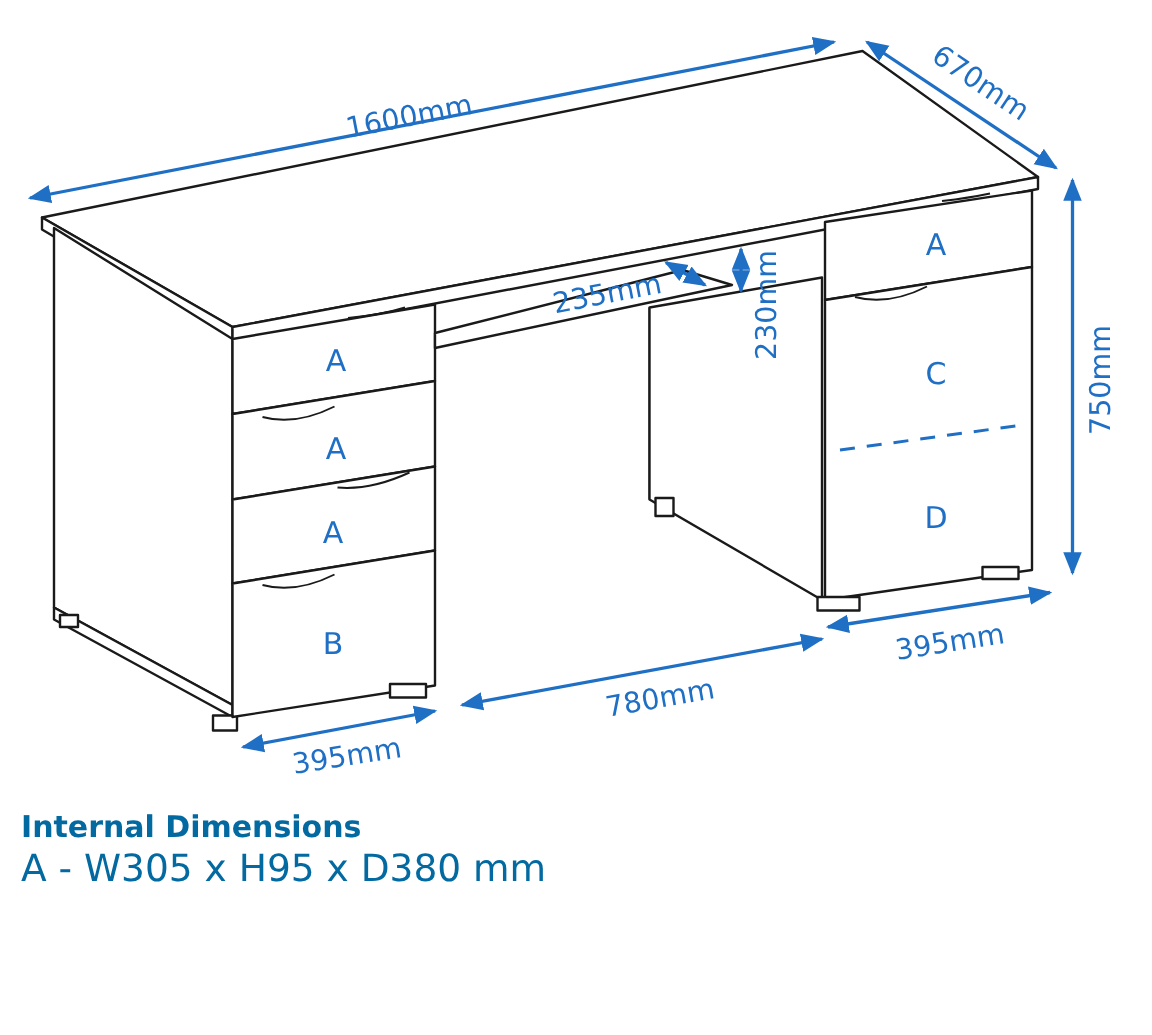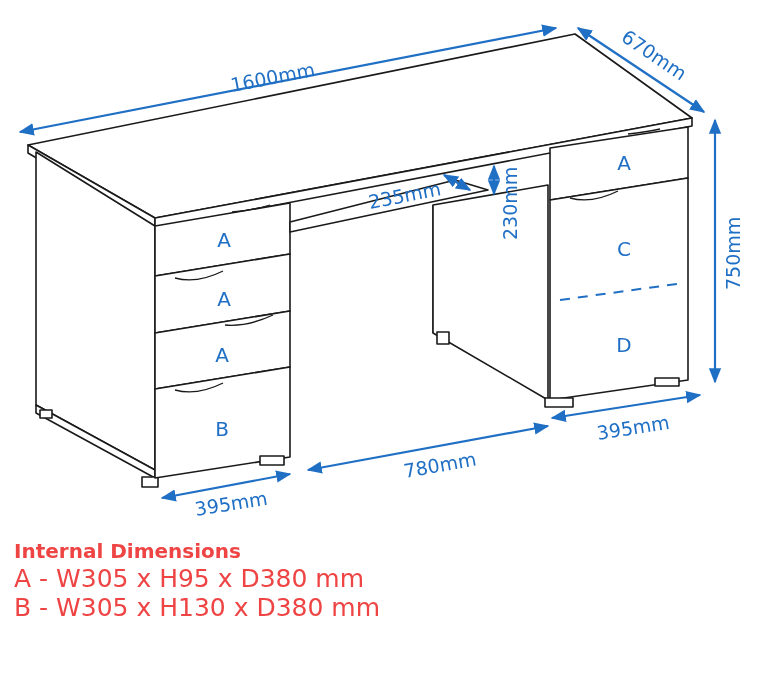--- a/index.html
+++ b/index.html
@@ -3,21 +3,21 @@
 <meta charset="utf-8">
 <style>
   html,body{margin:0;padding:0;background:#ffffff;}
   body{width:768px;height:690px;position:relative;overflow:hidden;font-family:"DejaVu Sans",sans-serif;}
   #drawing{position:absolute;left:0;top:0;}
   .dim{fill:#1f6fc5;font-family:"DejaVu Sans",sans-serif;font-size:19px;}
   .lbl{fill:#1f6fc5;font-family:"DejaVu Sans",sans-serif;font-size:20px;text-anchor:middle;}
   .ln{stroke:#1a1a1a;stroke-width:1.6;fill:#fff;stroke-linejoin:round;}
   .ln2{stroke:#1a1a1a;stroke-width:1.3;fill:none;}
   .blue{stroke:#1f6fc5;stroke-width:2.2;fill:none;}
-  #legend{position:absolute;left:14px;top:538px;color:#ef4444;font-family:"DejaVu Sans",sans-serif;}
+  #legend{position:absolute;left:14px;top:538px;color:#0369a1;font-family:"DejaVu Sans",sans-serif;}
   #legend .title{font-size:20px;font-weight:bold;line-height:26px;}
   #legend .row{font-size:25px;line-height:29px;}
 </style>
 </head>
 <body>
 
 <svg id="drawing" width="768" height="690" viewBox="0 0 768 690">
   <defs>
     <marker id="arr" viewBox="0 0 10 10" refX="9" refY="5" markerWidth="7" markerHeight="7" orient="auto-start-reverse">
       <path d="M0,1 L10,5 L0,9 z" fill="#1f6fc5"></path>
@@ -88,14 +88,13 @@
   <text class="lbl" x="222" y="362">A</text>
   <text class="lbl" x="222" y="436">B</text>
   <text class="lbl" x="624" y="170">A</text>
   <text class="lbl" x="624" y="256">C</text>
   <text class="lbl" x="624" y="352">D</text>
 </svg>
 
 <div id="legend">
   <div class="title">Internal Dimensions</div>
   <div class="row">A - W305 x H95 x D380 mm</div>
-  <div class="row">B - W305 x H130 x D380 mm</div>
 </div>
 
 </body></html>

